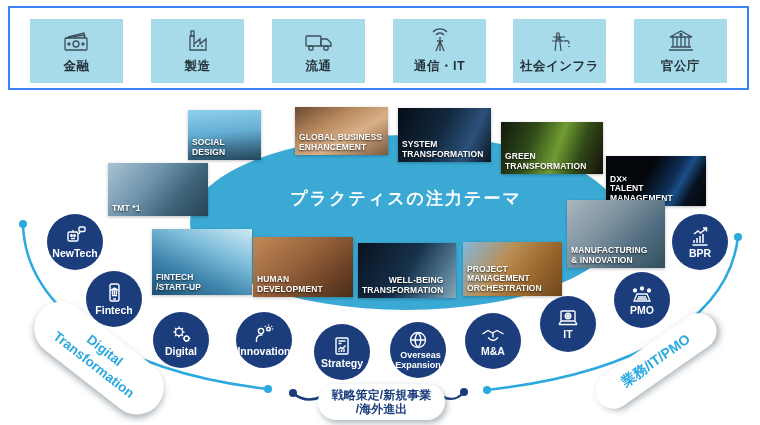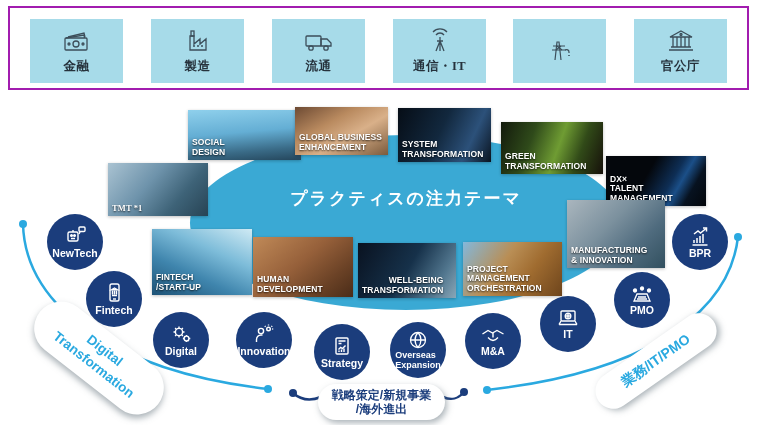--- a/index.html
+++ b/index.html
@@ -2,56 +2,56 @@
 <html><head>
 <meta charset="utf-8">
 <style>
   html,body{margin:0;padding:0;background:#ffffff;}
   #canvas{position:relative;width:760px;height:425px;background:#fff;overflow:hidden;
           font-family:"Liberation Sans",sans-serif;-webkit-font-smoothing:antialiased;}
   .pre{white-space:pre-line;}
 
   
   .industry-bar{position:absolute;left:8px;top:6px;width:741px;height:84px;
-                border:2px solid #a21caf;background:#fff;box-sizing:border-box;font-family:Liberation Serif, serif;}
+                border:2px solid #3b82f6;background:#fff;box-sizing:border-box;}
   .industry-tile{position:absolute;top:11px;width:93px;height:64px;background:#a7dbe9;
                  display:flex;flex-direction:column;align-items:center;justify-content:center;}
   .industry-tile svg{display:block;}
   .industry-label{margin-top:2px;font-size:12.5px;font-weight:bold;color:#26323c;letter-spacing:.5px;}
 
   
   .focus-ellipse{position:absolute;left:190px;top:135px;width:432px;height:175px;
                  background:#3aa9d4;border-radius:50%;z-index:1;}
   .focus-title{position:absolute;left:0;top:52px;width:100%;text-align:center;
                color:#fff;font-size:17px;font-weight:bold;letter-spacing:2px;}
 
   
   .arc-layer{position:absolute;left:0;top:0;z-index:2;pointer-events:none;}
 
   
   .tile{position:absolute;z-index:3;box-shadow:0 1px 3px rgba(0,0,0,.25);}
   .tile-label{position:absolute;left:4px;bottom:3px;color:#fff;font-weight:bold;
               font-size:8.5px;line-height:1.1;letter-spacing:.1px;
               text-shadow:0 1px 2px rgba(0,0,0,.75);}
-  .t-social{background:linear-gradient(175deg,#8fd0ec 0%,#64aed4 45%,#3a6b87 78%,#24465c 100%);padding-left:40px;}
+  .t-social{background:linear-gradient(175deg,#8fd0ec 0%,#64aed4 45%,#3a6b87 78%,#24465c 100%);}
   .t-global{background:linear-gradient(150deg,#6d4a33 0%,#b98a5f 35%,#d9b089 60%,#7a5a3c 100%);}
   .t-system{background:linear-gradient(115deg,#060d16 0%,#12283e 45%,#2c517a 75%,#0a1420 100%);}
   .t-green{background:linear-gradient(110deg,#131a0c 0%,#2f4a1a 30%,#6f9c33 55%,#314a18 75%,#16100a 100%);}
   .t-dx{background:linear-gradient(120deg,#04070c 40%,#0e2e55 62%,#1b4f88 70%,#071220 82%,#03060a 100%);}
-  .t-tmt{background:linear-gradient(130deg,#aac3d2 0%,#6e93ab 40%,#3e6378 70%,#274354 100%);font-family:Liberation Serif, serif;}
+  .t-tmt{background:linear-gradient(130deg,#aac3d2 0%,#6e93ab 40%,#3e6378 70%,#274354 100%);}
   .t-fintech{background:linear-gradient(205deg,#cfeaf4 0%,#7dbcd9 35%,#3f85ad 65%,#1d5276 100%);}
   .t-human{background:linear-gradient(140deg,#c08a58 0%,#96603a 45%,#6b4226 75%,#4a2c18 100%);}
   .t-wellbeing{background:linear-gradient(120deg,#091220 0%,#16314a 50%,#51768e 80%,#8aa7b8 100%);text-align:right;}
   .t-project{background:linear-gradient(125deg,#83b8dc 0%,#b98e55 40%,#a06c30 65%,#6e451c 100%);}
   .t-mfg{background:linear-gradient(135deg,#aab6be 0%,#7c919e 40%,#4f6b7e 70%,#32505f 100%);}
 
   
   .circle{position:absolute;width:56px;height:56px;border-radius:50%;background:#1b3d7c;
           color:#fff;display:flex;flex-direction:column;align-items:center;justify-content:center;
-          text-align:left;z-index:4;}
+          text-align:right;z-index:4;}
   .circle svg{display:block;}
   .clabel{font-size:10.5px;font-weight:bold;line-height:1.05;margin-top:1px;}
   .clabel-sm{font-size:9px;}
 
   
   .pill{position:absolute;background:#fff;z-index:5;
         box-shadow:2px 3px 6px rgba(90,105,115,.5);
         display:flex;align-items:center;justify-content:center;text-align:center;}
   .pill-left{left:24px;top:331px;width:150px;height:54px;border-radius:28px;
              transform:rotate(38deg);color:#2aa9e0;font-size:13.5px;font-weight:bold;line-height:1.3;}
@@ -118,20 +118,21 @@
     <div class="industry-tile" style="left:503px">
       <span>
         <svg width="34" height="28" viewBox="0 0 34 28" fill="none" stroke="#3c4e5a" stroke-width="1.2">
           <path d="M12 23L14 5h2l2 18"></path>
             <path d="M10 9h12M9 13h14"></path>
           <path d="M14 9l5 4M18 9l-5 4"></path>
           <path d="M22 13c2-1 4 0 4 2v1"></path>
             <path d="M26 18v1" stroke-width="1.6"></path>
         </svg>
       </span>
+      <span class="industry-label">社会インフラ</span>
     </div>
 
     <div class="industry-tile" style="left:624px">
       <span>
         <svg width="34" height="28" viewBox="0 0 34 28" fill="none" stroke="#3c4e5a" stroke-width="1.3">
           <path d="M17 3L28 9H6z"></path>
             <circle cx="17" cy="6.5" r="1"></circle>
           <path d="M9 9v10M13 9v10M17 9v10M21 9v10M25 9v10"></path>
           <path d="M7 19h20M5 22h24"></path>
         </svg>

